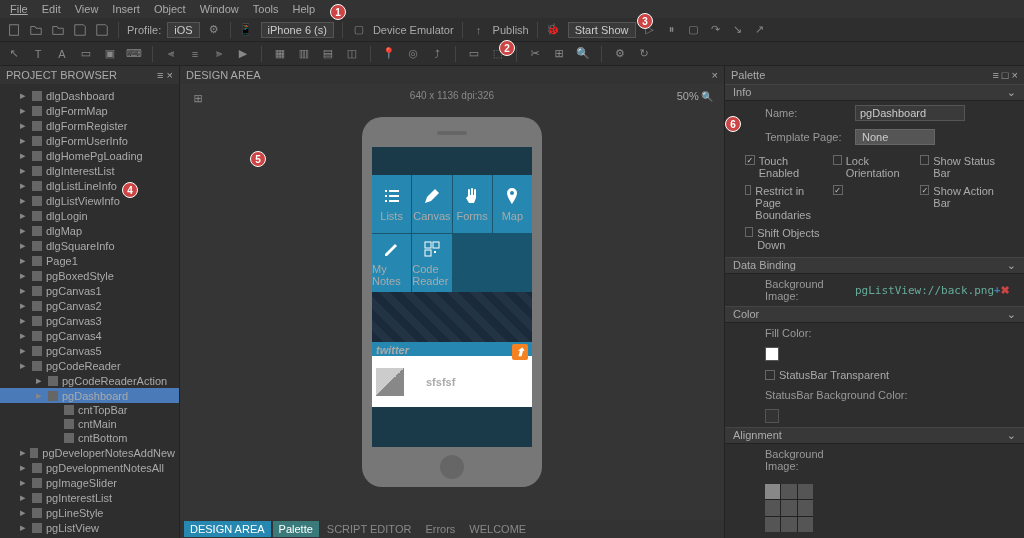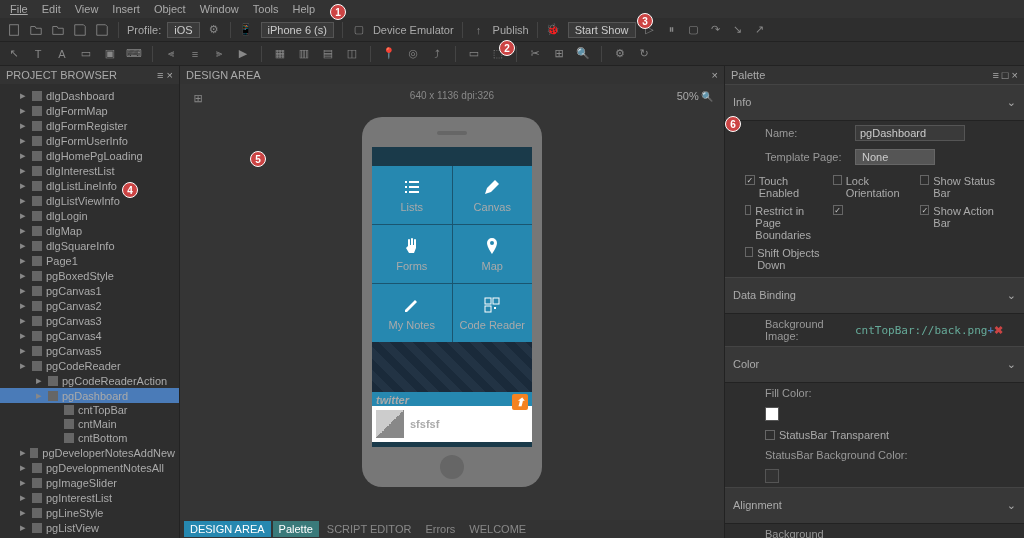--- a/index.html
+++ b/index.html
@@ -27,30 +27,30 @@
 .tree-item .ic{width:10px;height:10px;background:#666}
 .center{flex:1;background:#701a75;display:flex;flex-direction:column;position:relative}
 .center-hdr{background:#333;padding:3px 6px;font-size:10px;display:flex;justify-content:space-between}
 .canvas{flex:1;display:flex;align-items:center;justify-content:center;position:relative;background:#353535}
 .dims{position:absolute;top:6px;left:50%;transform:translateX(-50%);font-size:10px;color:#888}
 .zoom{position:absolute;top:6px;right:10px;font-size:10px;color:#888}
 .phone{width:180px;height:370px;background:#777;border-radius:20px;padding:30px 10px 40px;position:relative}
 .phone::after{content:"";position:absolute;bottom:8px;left:50%;transform:translateX(-50%);width:24px;height:24px;border-radius:50%;background:#666}
 .phone::before{content:"";position:absolute;top:14px;left:50%;transform:translateX(-50%);width:30px;height:4px;border-radius:2px;background:#666}
 .screen{width:100%;height:100%;background:#1a3a4a;overflow:hidden;position:relative}
-.grid{display:grid;grid-template-columns:1fr 1fr;gap:1px;background:#1a5570;margin-top:19px}
+.grid{display:grid;grid-template-columns:1fr 1fr 1fr 1fr;gap:1px;background:#1a5570;margin-top:28px}
 .tile{background:#2688b0;height:58px;display:flex;flex-direction:column;align-items:center;justify-content:center;gap:4px;color:#fff;font-size:9px}
 .tile svg{width:20px;height:20px;fill:#fff}
 .dash-img{height:50px;background:#1a2a3a;background-image:repeating-linear-gradient(45deg,#1a2a3a,#1a2a3a 8px,#223344 8px,#223344 16px)}
 .tbar{height:14px;background:#2688b0;color:#fff;font-size:8px;padding:2px 4px;display:flex;justify-content:space-between;font-style:italic;font-weight:bold}
 .upbtn{width:16px;height:16px;background:#f58220;display:flex;align-items:center;justify-content:center;color:#fff;margin-left:auto;border-radius:2px}
-.card{background:#fff;height:36px;display:flex;align-items:center;padding:4px;gap:6px;color:#333}
+.card{background:#fff;height:51px;display:flex;align-items:center;padding:4px;gap:22px;color:#333}
 .card .thumb{width:28px;height:28px;background:linear-gradient(135deg,#ccc 50%,#888 50%)}
 .right{width:300px;background:#2e2e2e;border-left:1px solid #222;display:flex;flex-direction:column;overflow:auto}
-.section-hdr{background:#383838;padding:11px 8px;font-size:10px;color:#999;display:flex;justify-content:space-between;border-top:1px solid #444;border-bottom:1px solid #222}
+.section-hdr{background:#383838;padding:1px 8px;font-size:10px;color:#999;display:flex;justify-content:space-between;border-top:1px solid #444;border-bottom:1px solid #222}
 .prop{display:flex;align-items:center;padding:4px 10px 4px 40px;}
 .prop .pl{width:90px;color:#999}
 .prop input[type=text]{background:#3a3a3a;border:1px solid #555;color:#ccc;padding:1px 4px;width:110px}
 .prop .sel{background:#555;border:1px solid #666;color:#ccc;padding:1px 6px;width:80px;display:inline-block}
 .checks{padding:6px 20px;display:grid;grid-template-columns:1fr 1fr 1fr;gap:6px 4px}
 .chk{display:flex;gap:4px;color:#999;font-size:10px}
 .chk .box{width:10px;height:10px;border:1px solid #666;display:inline-flex;align-items:center;justify-content:center;font-size:8px;color:#ccc}
 .chk .box.on::after{content:"✓"}
 .swatch{width:14px;height:14px;background:#fff;border:1px solid #555}
 .swatch.dark{background:#333}
@@ -456,21 +456,21 @@
           <span class="box"></span>
           <span>Shift Objects Down</span>
         </div>
       </div>
     <div class="section-hdr">
         <span>Data Binding</span>
         <span>⌄</span>
       </div>
     <div class="prop">
       <span class="pl">Background Image:</span>
-      <span style="color:#6a9;font-family:monospace">cntTopBar://back.png</span>
+      <span style="color:#6a9;font-family:monospace">pgListView://back.png</span>
       <span class="plus">+</span>
       <span class="close-x">✖</span>
     </div>
     <div class="section-hdr">
         <span>Color</span>
         <span>⌄</span>
       </div>
     <div class="prop">
         <span class="pl">Fill Color:</span>
       </div>

